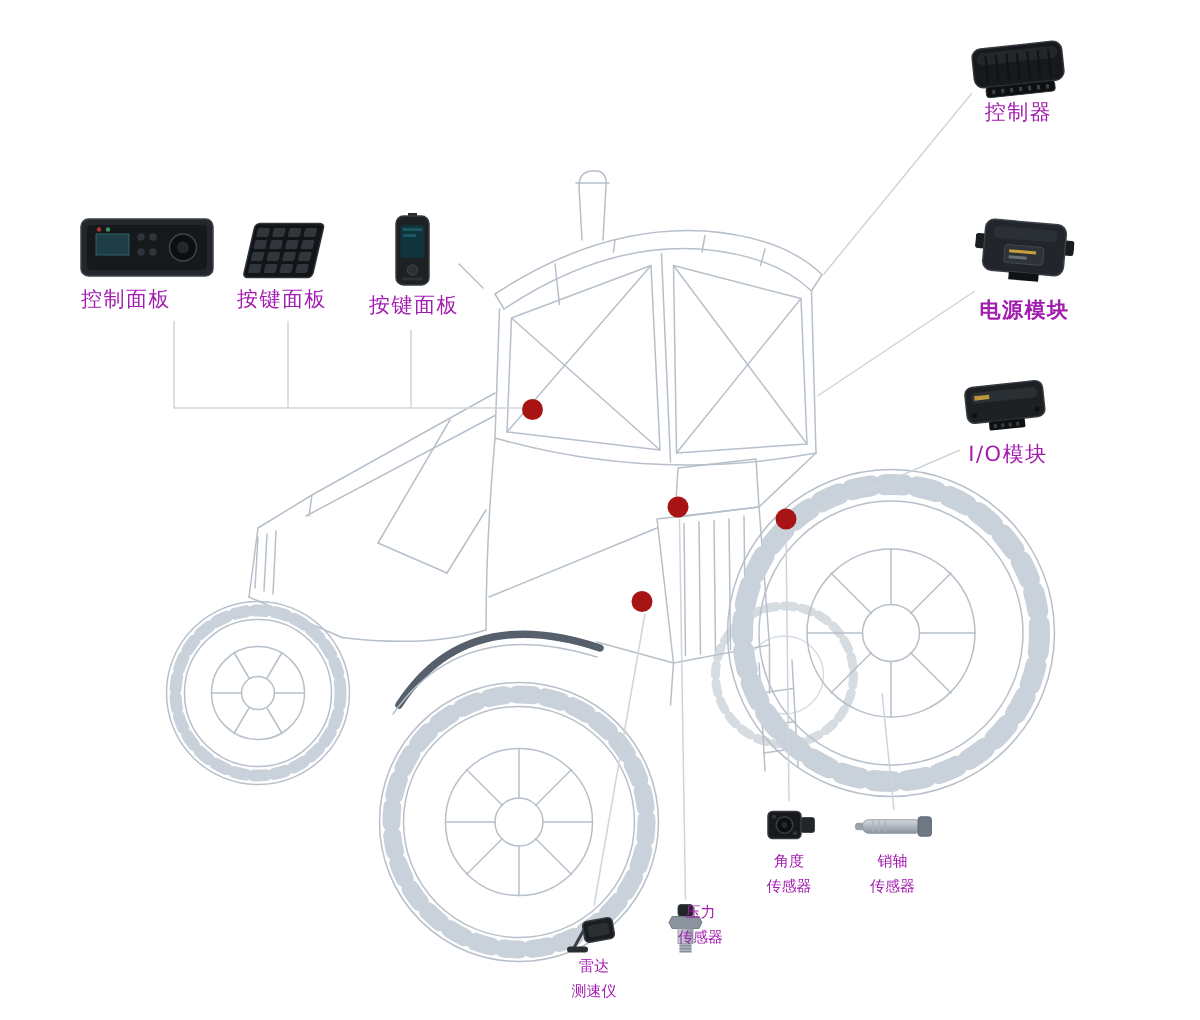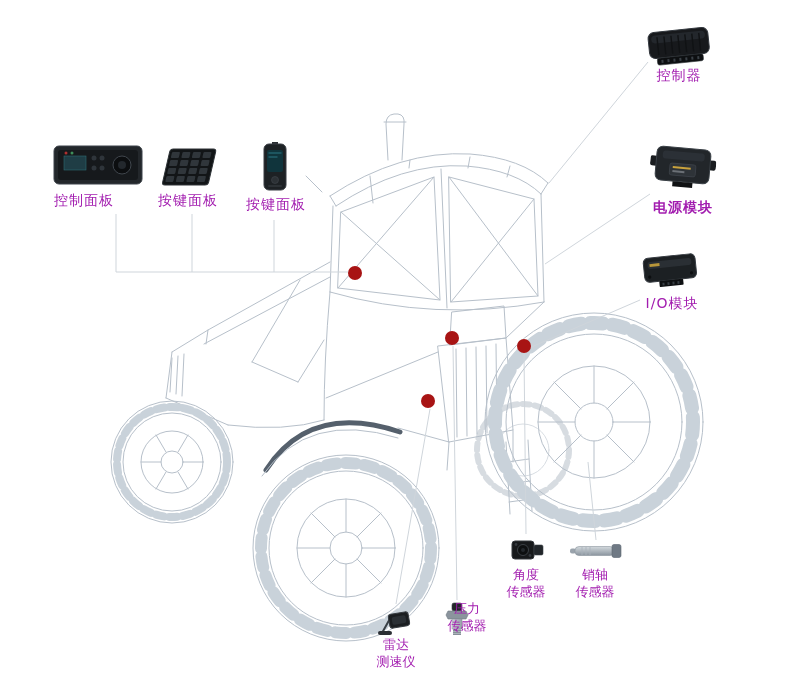--- a/index.html
+++ b/index.html
@@ -2,21 +2,21 @@
 <html><head>
 <meta charset="utf-8">
 <style>
   html,body{margin:0;padding:0;background:#ffffff;}
   body{font-family:"DejaVu Sans",sans-serif;}
   .canvas{position:relative;width:800px;height:680px;background:#ffffff;overflow:hidden;}
   .scene{position:absolute;left:0;top:0;}
   .thumb{position:absolute;}
   .thumb svg{display:block;}
   .lbl{position:absolute;font-size:14px;color:#a21caf;text-align:center;letter-spacing:1px;line-height:18px;}
-  .lbl.small{font-size:13px;letter-spacing:0;line-height:17px;}
+  .lbl.small{font-size:10px;letter-spacing:0;line-height:17px;}
   .tilt-l{transform:rotate(-6deg);}
   .tilt-r{transform:rotate(5deg);}
 </style>
 </head>
 <body>
 
 <div class="canvas">
 
   <svg width="0" height="0" style="position:absolute">
     <defs>

